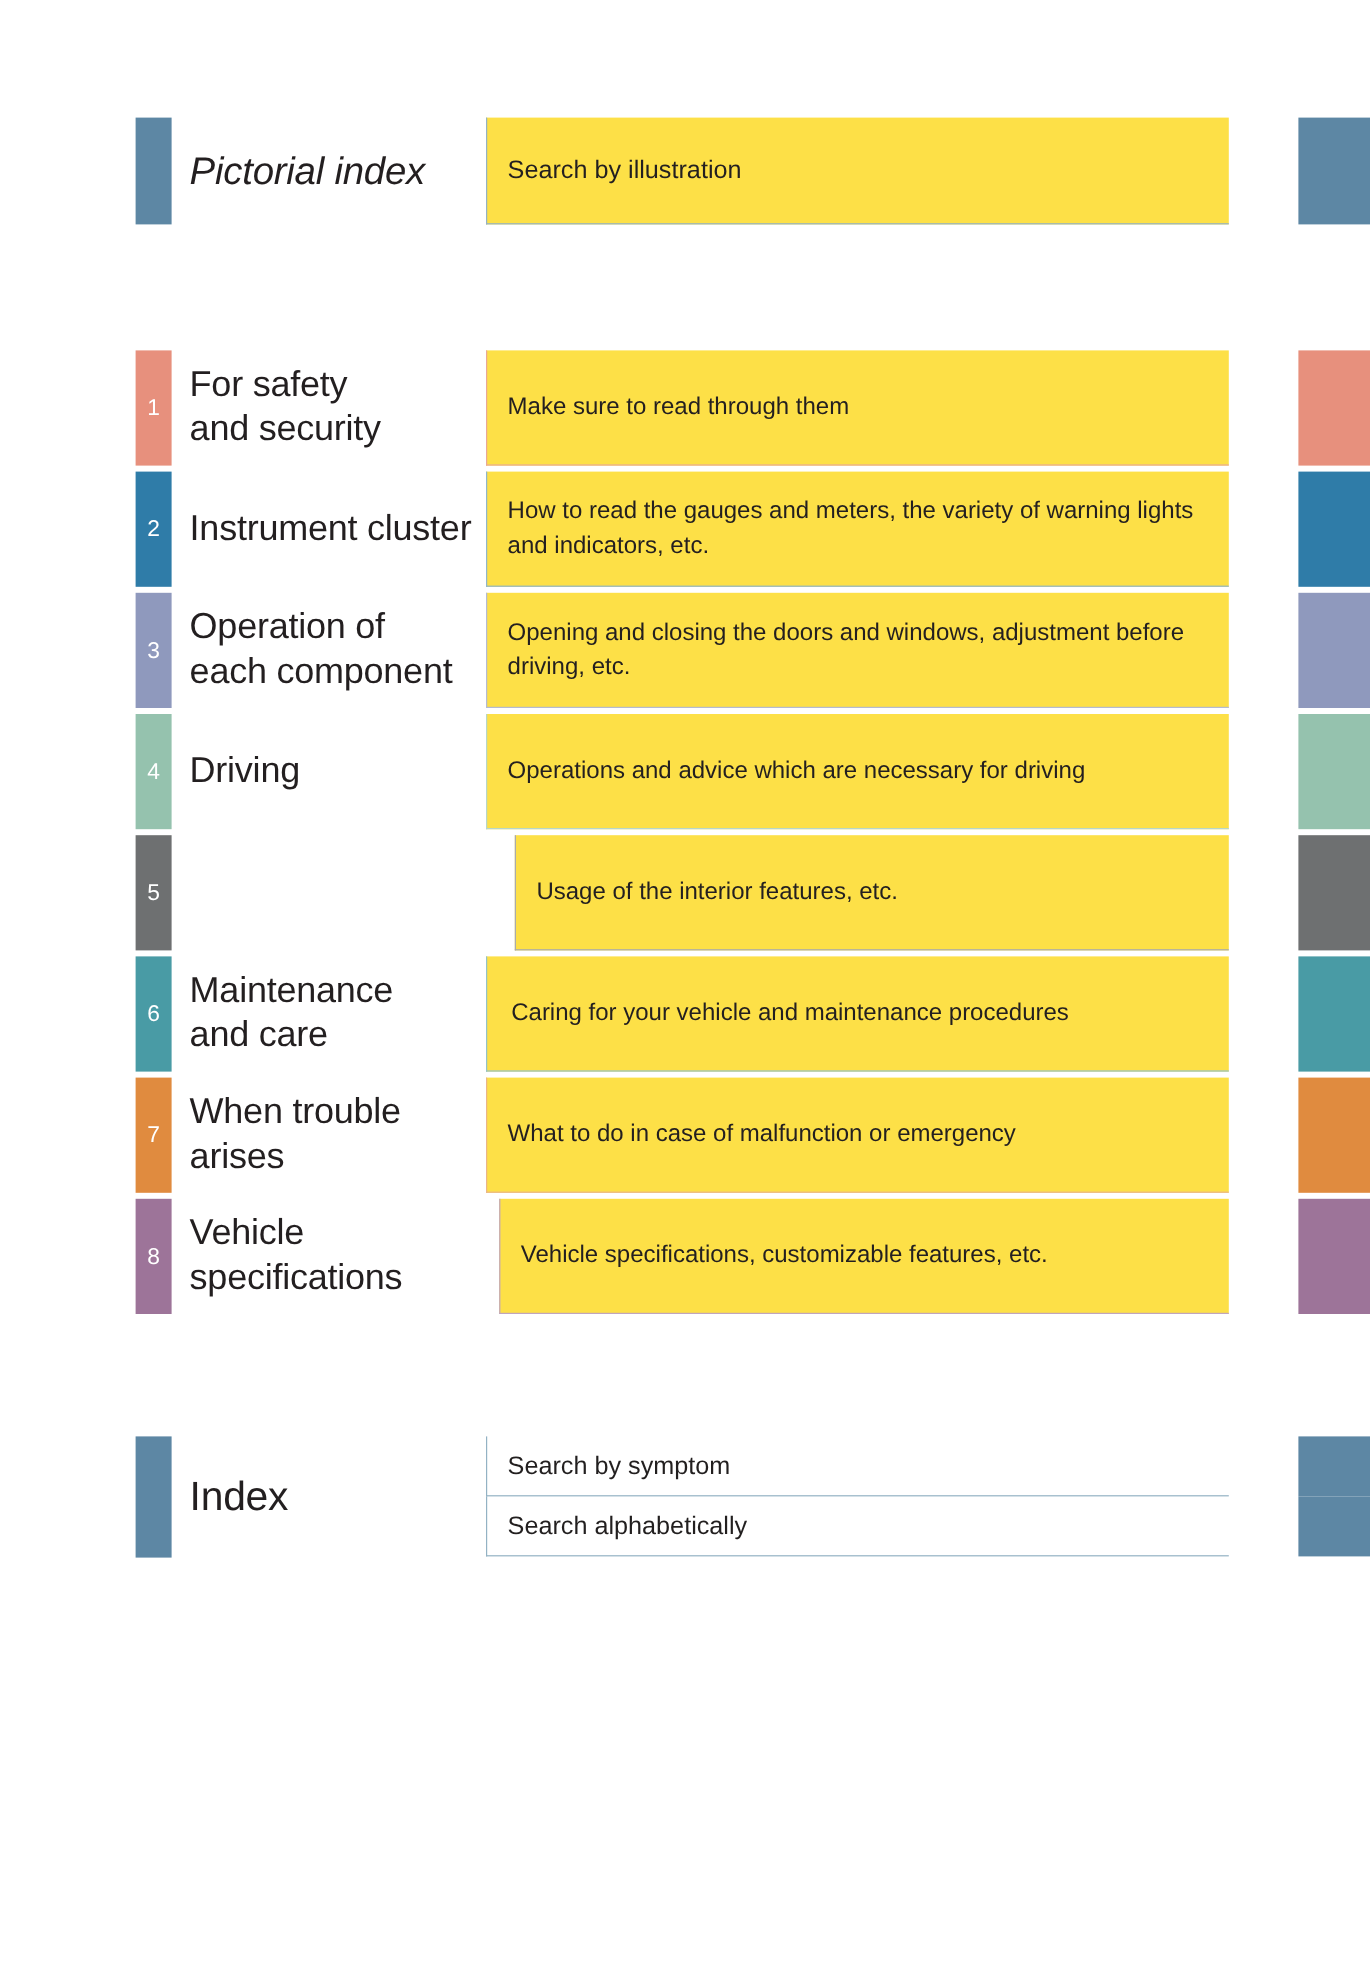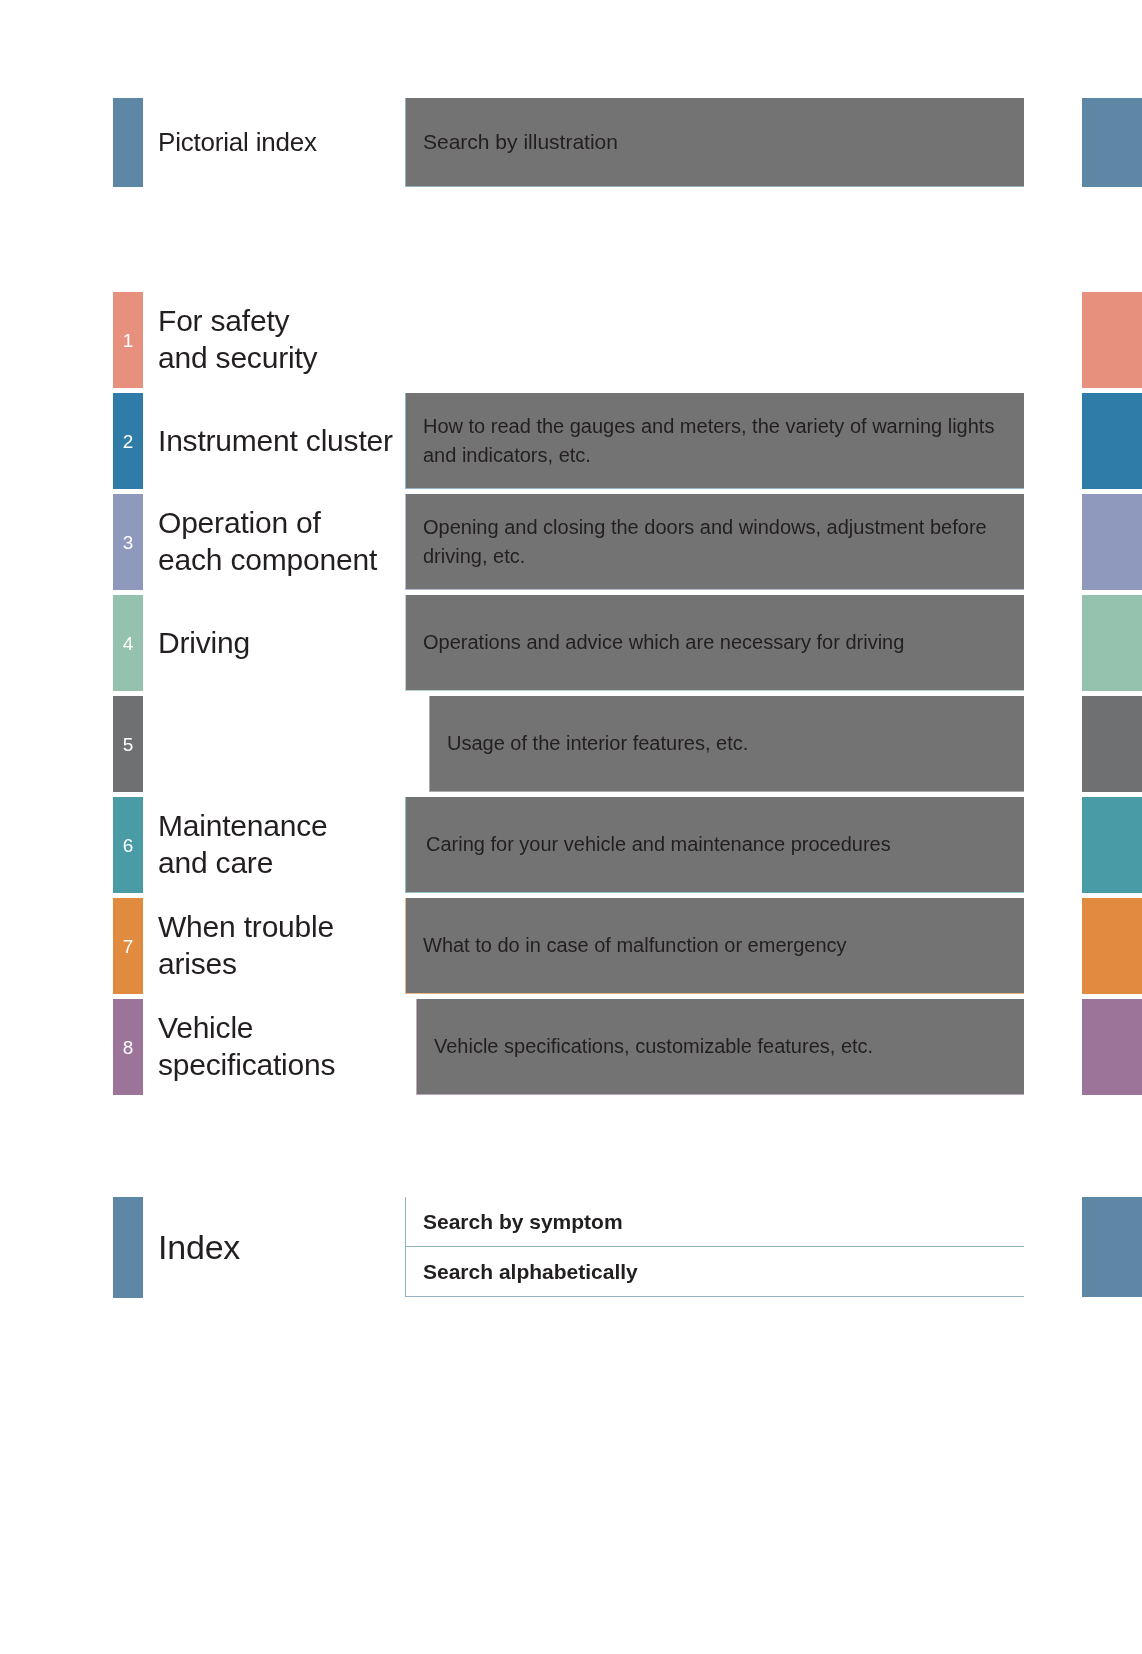--- a/index.html
+++ b/index.html
@@ -73,40 +73,41 @@
     bottom: 0;
     box-sizing: border-box;
     display: flex;
     flex-direction: column;
     justify-content: center;
     padding-left: 17px;
     padding-right: 10px;
     font-size: 20px;
     line-height: 1.45;
     color: #231f20;
-    background: #737373;
+    background: #fde047;
   }
 
   .tab {
     position: absolute;
     right: 0;
     width: 60px;
     top: 0;
     bottom: 0;
   }
 
   
   #pictorial-row {
     top: 98px;
     height: 89px;
   }
   #pictorial-row .bar { background: #5d87a4; }
   #pictorial-row .title {
-    font-size: 26px;
-    justify-content: center;
+    font-size: 32px;
+    justify-content: center;
+    font-style: italic;
   }
   #pictorial-row .desc {
     border-left: 1.3px solid #93b2c4;
     border-bottom: 1.3px solid #93b2c4;
     font-size: 21px;
   }
   #pictorial-row .tab { background: #5d87a4; }
 
   
   #index-block {
@@ -117,21 +118,20 @@
   #index-block .title {
     font-size: 34px;
     justify-content: center;
   }
   .index-lines {
     position: absolute;
     left: 405px;
     right: 118px;
     top: 0;
     bottom: 0;
-    font-weight: bold;
   }
   .index-line {
     position: absolute;
     left: 0;
     right: 0;
     height: 50px;
     box-sizing: border-box;
     display: flex;
     align-items: center;
     padding-left: 17px;
@@ -168,20 +168,21 @@
 
   <div id="chapters-host">
       <div class="row chrow" style="top: 292px; height: 96px;">
         <div class="bar" style="background: rgb(231, 144, 125);">
           <span class="bar-num">1</span>
         </div>
         <div class="title">
           <span class="l1">For safety</span>
           <span class="l2">and security</span>
         </div>
+        <div class="desc" style="border-color: rgb(233, 169, 149);">Make sure to read through them</div>
         <div class="tab" style="background: rgb(231, 144, 125);"></div>
       </div>
       <div class="row chrow" style="top: 393px; height: 96px;">
         <div class="bar" style="background: rgb(47, 124, 168);">
           <span class="bar-num">2</span>
         </div>
         <div class="title">
           <span class="l1">Instrument cluster</span>
         </div>
         <div class="desc" style="border-color: rgb(143, 182, 203);">How to read the gauges and meters, the variety of warning lights and indicators, etc.</div>

